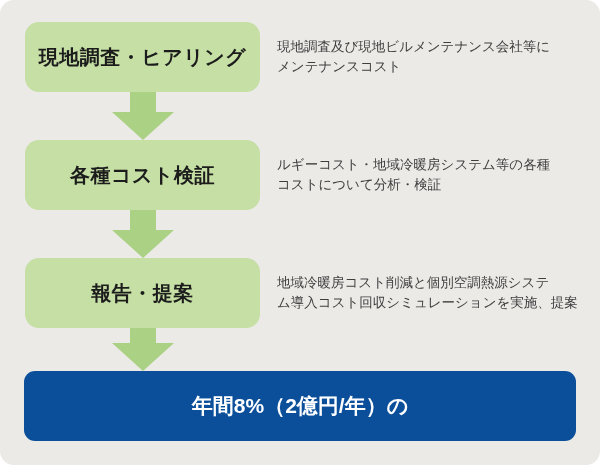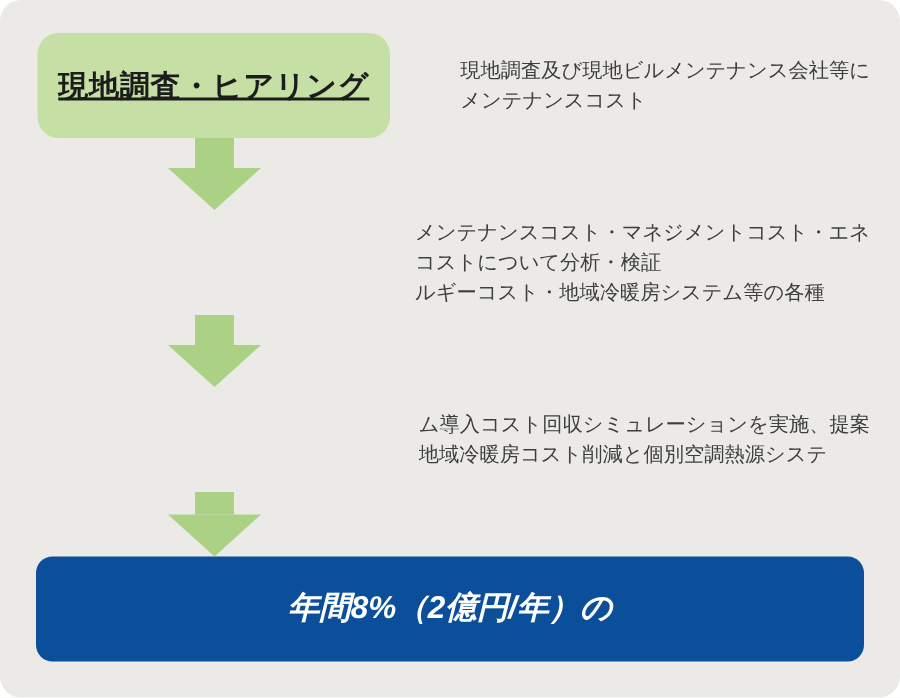--- a/index.html
+++ b/index.html
@@ -32,29 +32,27 @@
     margin-right:20px;
   }
   .green-box{
     width:235px;height:70px;
     flex-shrink:0;
     background:var(--box-green);
     border-radius:14px;
     display:flex;align-items:center;justify-content:center;
     font-size:20px;font-weight:700;color:var(--title-text);
     letter-spacing:0.5px;
-    text-decoration:underline;
   }
   .desc{
     flex:1;
     margin-left:17px;
     display:flex;align-items:center;
     font-size:13.5px;line-height:1.48;
     color:var(--desc-text);
-    justify-content:flex-end;
   }
   .desc .line{white-space:nowrap;}
   .arrow{
     width:235px;margin-left:25px;
     height:48px;
     display:flex;flex-direction:column;align-items:center;
   }
   .arrow .stem{width:26px;height:20px;background:var(--arrow-green);}
   .arrow .head{
     width:0;height:0;
@@ -66,21 +64,20 @@
   .arrow.short .stem{height:15px;}
   .result-box{
     height:70px;
     margin:0 24px;
     background:var(--accent-blue);
     border-radius:11px;
     display:flex;flex-direction:column;align-items:center;justify-content:center;
     color:var(--result-text);
     font-size:21px;font-weight:700;line-height:1.38;
     text-align:center;
-    font-style:italic;
   }
   .result-box .line{white-space:nowrap;}
 </style>
 </head>
 <body>
 
 <div class="canvas">
 
   <div class="step">
     <div class="green-box">
@@ -93,39 +90,44 @@
       </div>
     </div>
   </div>
 
   <div class="arrow">
     <div class="stem"></div>
     <div class="head"></div>
   </div>
 
   <div class="step">
+    <div class="green-box">
+      <span>各種コスト検証</span>
+    </div>
     <div class="desc">
       <div>
-        <div class="line">メンテナンスコスト・マネジメントコスト・エネ</div>
+        <div class="line">ルギーコスト・地域冷暖房システム等の各種</div>
         <div class="line">コストについて分析・検証</div>
-        <div class="line">ルギーコスト・地域冷暖房システム等の各種</div>
       </div>
     </div>
   </div>
 
   <div class="arrow">
     <div class="stem"></div>
     <div class="head"></div>
   </div>
 
   <div class="step">
+    <div class="green-box">
+      <span>報告・提案</span>
+    </div>
     <div class="desc">
       <div>
+        <div class="line">地域冷暖房コスト削減と個別空調熱源システ</div>
         <div class="line">ム導入コスト回収シミュレーションを実施、提案</div>
-        <div class="line">地域冷暖房コスト削減と個別空調熱源システ</div>
       </div>
     </div>
   </div>
 
   <div class="arrow short">
     <div class="stem"></div>
     <div class="head"></div>
   </div>
 
   <div class="result-box">

